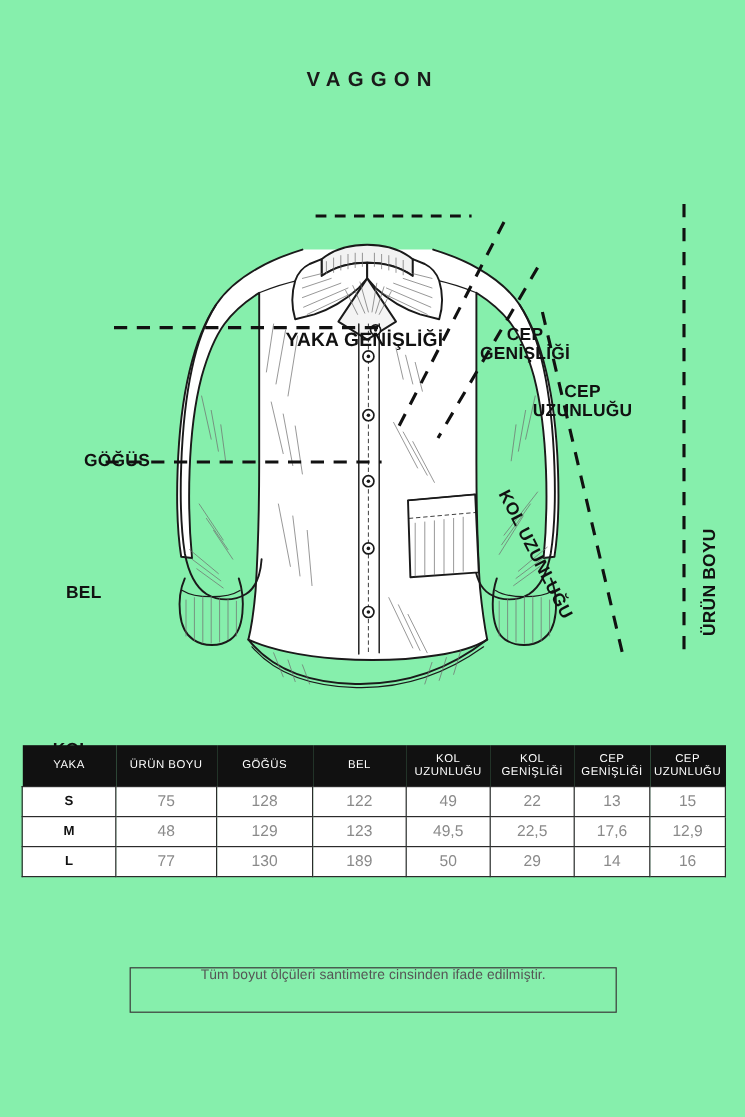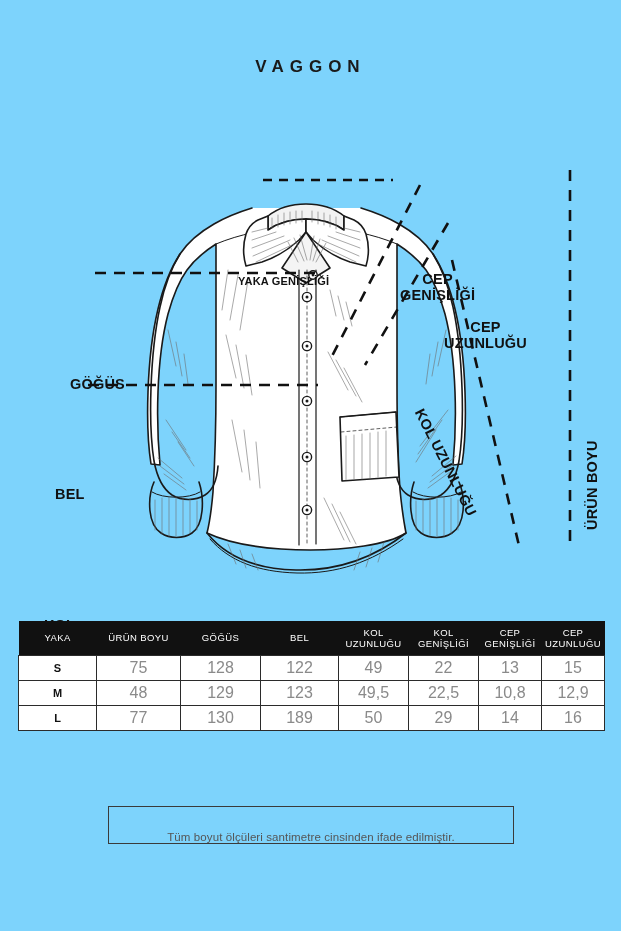--- a/index.html
+++ b/index.html
@@ -2,42 +2,42 @@
 <html><head>
 <meta charset="utf-8">
 <style>
   * { box-sizing: border-box; margin: 0; padding: 0; }
   html, body {
     width: 621px; height: 931px;
     background: #ffffff;
     font-family: "Liberation Sans", sans-serif;
     overflow: hidden;
   }
-  .page { position: relative; width: 621px; height: 931px; background: #7dd3fc; }
+  .page { position: relative; width: 621px; height: 931px; background: #86efac; }
 
   
   .brand {
     position: absolute; top: 57px; left: 0; width: 621px;
     text-align: center;
     font-size: 17px; font-weight: 700; color: #1a1a1a;
     letter-spacing: 6px;
   }
 
   
   .diagram { position: absolute; top: 120px; left: 0; width: 621px; height: 455px; }
   .diagram svg { display: block; }
 
   .dlabel {
     position: absolute;
     font-weight: 700; color: #111;
     font-size: 14.5px; line-height: 1.12;
     letter-spacing: .2px;
     white-space: pre-line;
   }
-  .lbl-yaka   { left: 238px; top: 155px; font-size: 11px; }
+  .lbl-yaka   { left: 238px; top: 155px; font-size: 16px; }
   .lbl-cepg   { left: 400px; top: 151px; text-align: center; }
   .lbl-cepu   { left: 444px; top: 199px; text-align: center; }
   .lbl-gogus  { left: 70px;  top: 256px; }
   .lbl-bel    { left: 55px;  top: 366px; }
   .lbl-kolg   { left: 22px;  top: 497px; text-align: center; }
   .lbl-kolu   {
     left: 426px; top: 286px;
     transform: rotate(63deg); transform-origin: left top;
     white-space: nowrap;
   }
@@ -60,34 +60,34 @@
     letter-spacing: .4px;
     padding: 5px 2px; height: 34px;
     vertical-align: middle; text-align: center;
     line-height: 1.18;
     border: none;
     white-space: pre-line;
   }
   .sizetable td {
     border: 1px solid #2b2b2b;
     height: 25px; text-align: center; vertical-align: middle;
-    font-size: 16px; color: #8a8a8a;
+    font-size: 13px; color: #8a8a8a;
     background: #fff;
   }
   .sizetable td.size {
     color: #111; font-weight: 700; font-size: 11px;
   }
   .sizetable tr.row td:first-child { border-left: 1px solid #2b2b2b; }
 
   
   .note {
     position: absolute; left: 108px; top: 806px;
     width: 406px; height: 38px;
     border: 1px solid #3a3a3a;
-    display: flex; align-items: flex-end; justify-content: center;
+    display: flex; align-items: flex-start; justify-content: center;
     font-size: 11.5px; color: #555; letter-spacing: .1px;
   }
 </style>
 </head>
 <body>
 
 <div class="page">
 
   <div class="brand">VAGGON</div>
 
@@ -329,21 +329,21 @@
         <td>13</td>
         <td>15</td>
       </tr>
       <tr class="row">
         <td class="size">M</td>
         <td>48</td>
         <td>129</td>
         <td>123</td>
         <td>49,5</td>
         <td>22,5</td>
-        <td>10,8</td>
+        <td>17,6</td>
         <td>12,9</td>
       </tr>
       <tr class="row">
         <td class="size">L</td>
         <td>77</td>
         <td>130</td>
         <td>189</td>
         <td>50</td>
         <td>29</td>
         <td>14</td>

